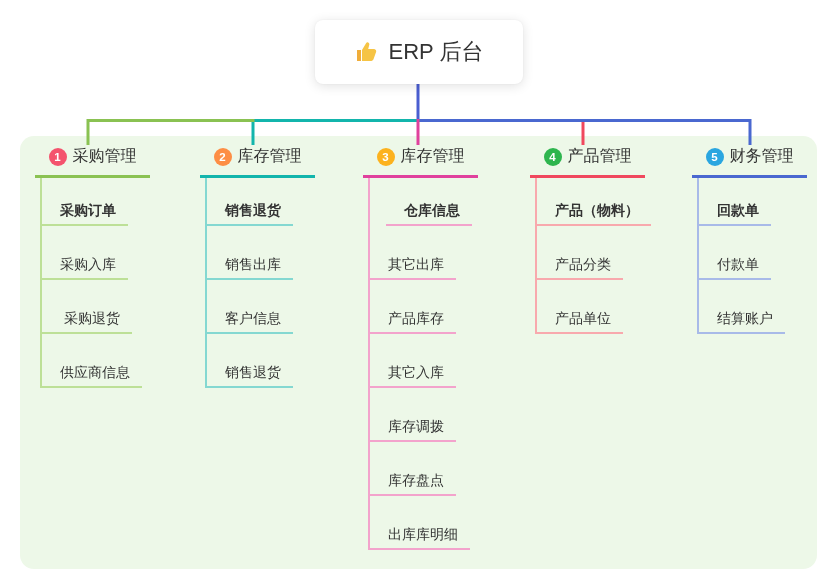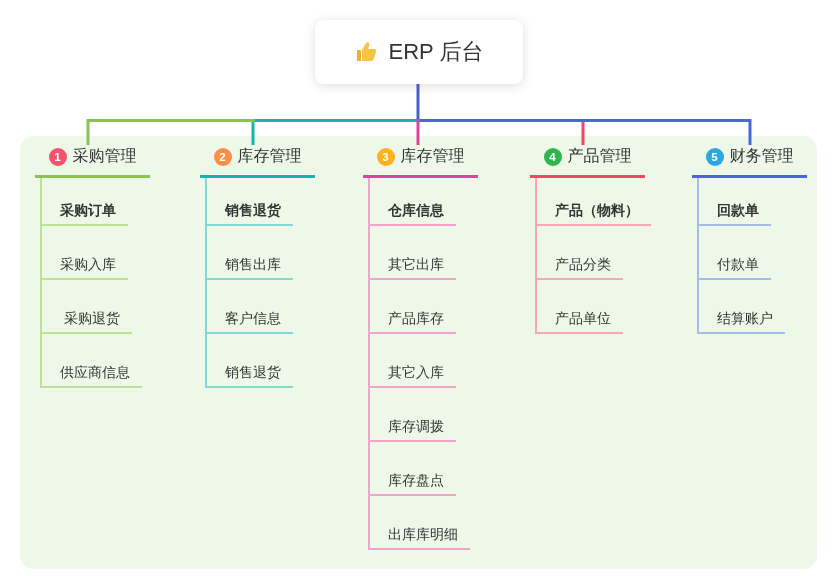--- a/index.html
+++ b/index.html
@@ -96,21 +96,21 @@
           <div class="child" style="border-bottom-color: rgb(132, 216, 209);">客户信息</div>
           <div class="child" style="border-bottom-color: rgb(132, 216, 209);">销售退货</div>
         </div>
       </div>
       <div class="branch" style="left: 363px; top: 146px; width: 115px;">
         <div class="branch-header" style="border-bottom-color: rgb(224, 65, 157);">
           <span class="badge" style="background: rgb(252, 178, 30);">3</span>
           <span>库存管理</span>
         </div>
         <div class="children" style="border-left-color: rgb(243, 163, 204);">
-          <div class="child" style="border-bottom-color: rgb(243, 163, 204);">仓库信息</div>
+          <div class="child" style="border-bottom-color: rgb(243, 163, 204); margin-left: 16px;">仓库信息</div>
           <div class="child" style="border-bottom-color: rgb(243, 163, 204);">其它出库</div>
           <div class="child" style="border-bottom-color: rgb(243, 163, 204);">产品库存</div>
           <div class="child" style="border-bottom-color: rgb(243, 163, 204);">其它入库</div>
           <div class="child" style="border-bottom-color: rgb(243, 163, 204);">库存调拨</div>
           <div class="child" style="border-bottom-color: rgb(243, 163, 204);">库存盘点</div>
           <div class="child" style="border-bottom-color: rgb(243, 163, 204);">出库库明细</div>
         </div>
       </div>
       <div class="branch" style="left: 530px; top: 146px; width: 115px;">
         <div class="branch-header" style="border-bottom-color: rgb(240, 72, 94);">

